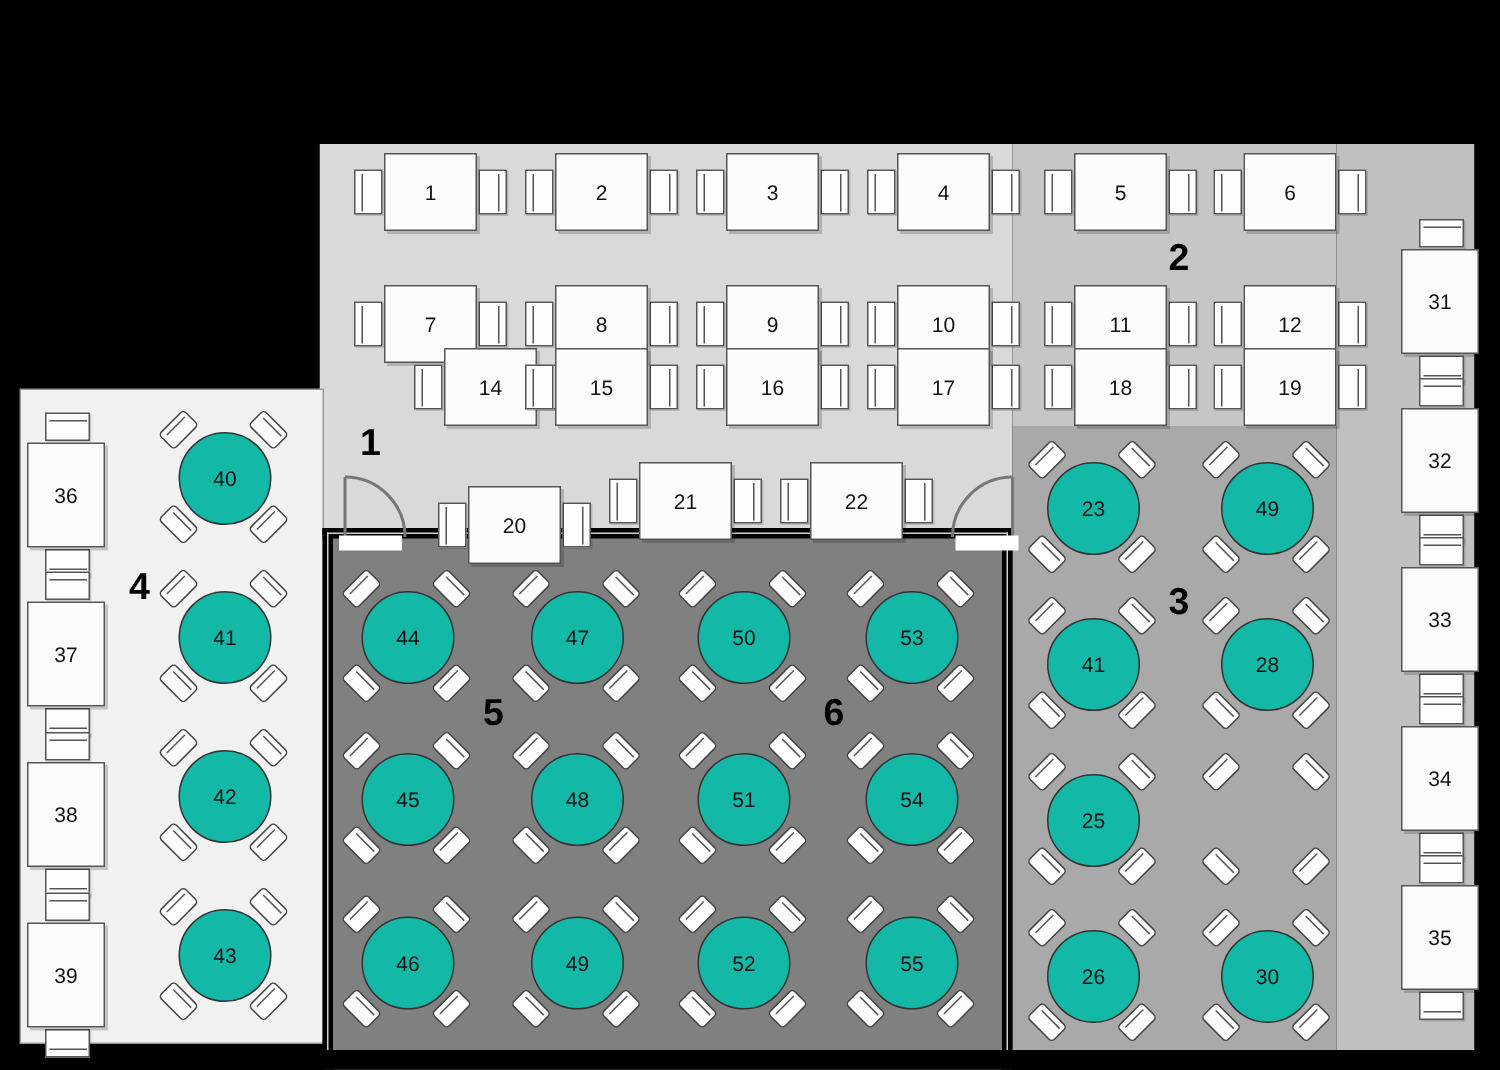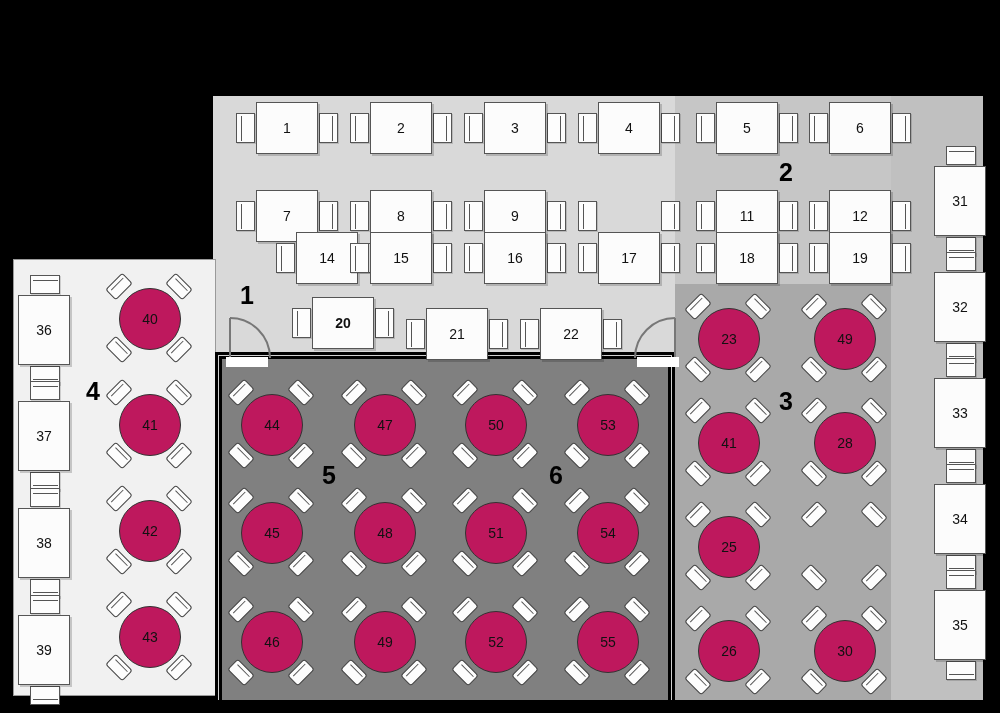--- a/index.html
+++ b/index.html
@@ -51,21 +51,21 @@
   .rt-v .slab{left:0;top:20px;width:52px;height:70px;}
   .rt-v .chair-t{left:12px;top:0px;width:30px;height:19px;}
   .rt-v .chair-b{left:12px;top:91px;width:30px;height:19px;}
   .rt-v .chair-t .bar{left:2px;top:4px;width:25px;height:1px;}
   .rt-v .chair-b .bar{left:2px;bottom:4px;width:25px;height:1px;}
 
   
   .ctable{position:absolute;width:82px;height:82px;}
   .ctable .disc{
     position:absolute;left:11px;top:11px;width:60px;height:60px;border-radius:50%;
-    background:#be185d;border:1px solid #333;
+    background:#14b8a6;border:1px solid #333;
     display:flex;align-items:center;justify-content:center;font-size:14px;color:#111;
   }
   .ctable .cchair{
     position:absolute;width:24px;height:15px;box-sizing:border-box;
     background:#fdfdfd;border:1px solid #444;border-radius:3px;
   }
   .ctable .cchair i{position:absolute;left:3px;top:3px;width:17px;height:1px;background:#555;display:block;}
   .ctable .c-tl{left:-1px;top:2px;transform:rotate(-45deg);}
   .ctable .c-tr{left:59px;top:2px;transform:rotate(45deg);}
   .ctable .c-bl{left:-1px;top:65px;transform:rotate(45deg);}
@@ -223,20 +223,21 @@
         </div>
         <div class="slab">9</div>
       </div>
       <div class="rtable rt-h" style="left: 578px; top: 190px; width: 102px; height: 52px;">
         <div class="chair chair-l">
           <span class="bar"></span>
         </div>
         <div class="chair chair-r">
           <span class="bar"></span>
         </div>
+        <div class="slab">10</div>
       </div>
       <div class="rtable rt-h" style="left: 696px; top: 190px; width: 102px; height: 52px;">
         <div class="chair chair-l">
           <span class="bar"></span>
         </div>
         <div class="chair chair-r">
           <span class="bar"></span>
         </div>
         <div class="slab">11</div>
       </div>
@@ -296,21 +297,21 @@
       </div>
       <div class="rtable rt-h" style="left: 809px; top: 232px; width: 102px; height: 52px;">
         <div class="chair chair-l">
           <span class="bar"></span>
         </div>
         <div class="chair chair-r">
           <span class="bar"></span>
         </div>
         <div class="slab">19</div>
       </div>
-      <div class="rtable rt-h" style="left: 292px; top: 297px; width: 90px; height: 52px; font-weight: bold;">
+      <div class="rtable rt-h" style="left: 292px; top: 324px; width: 90px; height: 52px;">
         <div class="chair chair-l">
           <span class="bar"></span>
         </div>
         <div class="chair chair-r">
           <span class="bar"></span>
         </div>
         <div class="slab">20</div>
       </div>
       <div class="rtable rt-h" style="left: 406px; top: 308px; width: 102px; height: 52px;">
         <div class="chair chair-l">

